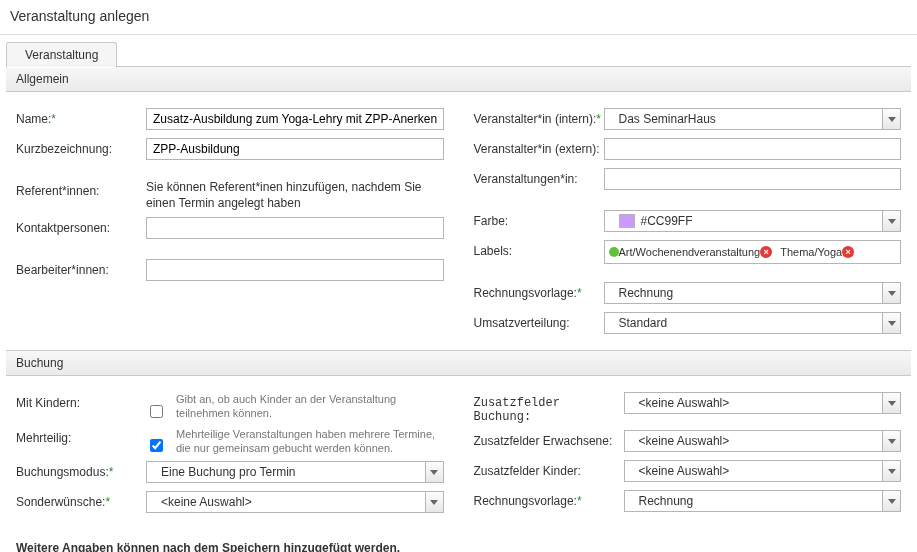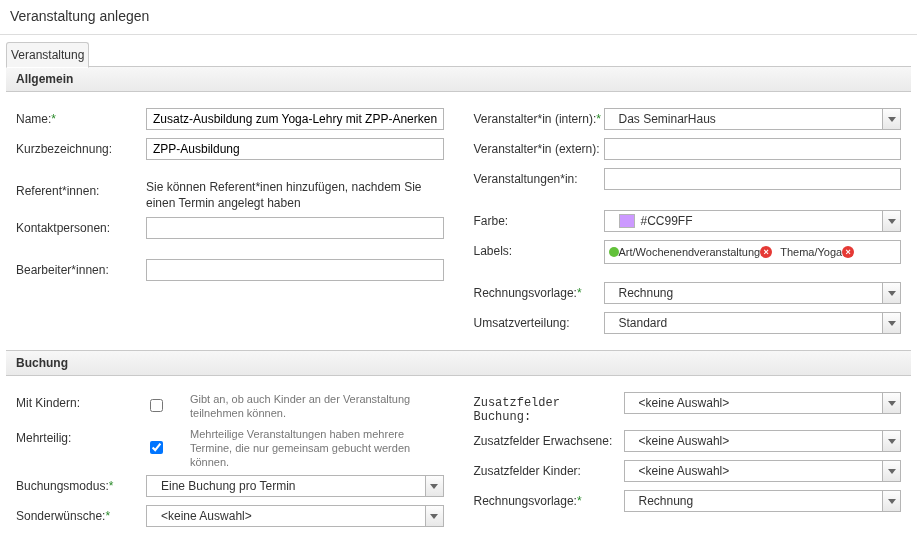--- a/index.html
+++ b/index.html
@@ -1,37 +1,37 @@
 <!DOCTYPE html>
 <html><head>
 <meta charset="utf-8">
 <style>
 * { box-sizing: border-box; }
 html, body { margin: 0; padding: 0; font-family: Arial, Helvetica, sans-serif; font-size: 12px; color: #333; background: #fff; }
 .page { width: 917px; }
 .page-title { font-size: 14px; padding: 8px 10px 10px 10px; border-bottom: 1px solid #ddd; }
 .tab-bar { margin: 6px 6px 0 6px; border-bottom: 1px solid #c9c9c9; height: 26px; }
-.tab { display: inline-block; padding: 5px 4px; background: #f5f5f5; border: 1px solid #c9c9c9; border-bottom: 1px solid #fff; border-radius: 3px 3px 0 0; position: relative; top: 1px; font-size: 12px; }
-.section-hdr { background: linear-gradient(#f7f7f7,#eaeaea); border: 1px solid #c9c9c9; border-left: none; border-right: none; padding: 5px 10px; font-weight: bold; margin: 0 6px; }
+.tab { display: inline-block; padding: 5px 18px; background: #f5f5f5; border: 1px solid #c9c9c9; border-bottom: 1px solid #fff; border-radius: 3px 3px 0 0; position: relative; top: 1px; font-size: 12px; }
+.section-hdr { background: linear-gradient(#f7f7f7,#eaeaea); border: 1px solid #c9c9c9; border-left: none; border-right: none; padding: 5px 10px; font-weight: normal; margin: 0 6px; }
 .section-hdr.first { border-top: none; }
 .panel { margin: 0 6px; border-left: none; border-right: none; padding: 16px 10px 8px 10px; }
 .cols { display: flex; gap: 30px; }
 .col { flex: 1; }
 .row { display: flex; align-items: flex-start; margin-bottom: 6px; min-height: 24px; }
 .row.gap-top { margin-top: 18px; }
 .label { width: 130px; padding-top: 4px; color: #333; }
 .req::after { content: "*"; color: #2a8a2a; }
 .field { flex: 1; }
 input[type=text] { width: 100%; height: 22px; padding: 2px 6px; border: 1px solid #b5b5b5; font-size: 12px; background: #fff; }
 .select { width: 100%; height: 22px; border: 1px solid #b5b5b5; background: #fff; display: flex; align-items: center; position: relative; }
 .select-val { flex: 1; padding: 0 14px; white-space: nowrap; overflow: hidden; }
 .select-btn { width: 18px; height: 100%; border-left: 1px solid #b5b5b5; background: linear-gradient(#fdfdfd,#e8e8e8); display: flex; align-items: center; justify-content: center; }
 .select-btn svg { width: 8px; height: 5px; }
 .hint { color: #777; font-size: 11px; line-height: 1.3; }
-.checkbox-line { display: flex; gap: 24px; align-items: center; }
+.checkbox-line { display: flex; gap: 10px; align-items: flex-end; }
 .checkbox-line input { margin-top: 1px; }
 .swatch { width: 16px; height: 14px; background: #cc99ff; border: 1px solid #b5b5b5; margin-right: 6px; }
 .color-select .select-val { display: flex; align-items: center; }
 .tagbox { width: 100%; min-height: 24px; border: 1px solid #b5b5b5; background: #fff; padding: 2px 4px; display: flex; flex-wrap: wrap; gap: 8px; align-items: center; }
 .tag { display: inline-flex; align-items: center; font-size: 11px; color: #333; }
 .dot { width: 10px; height: 10px; border-radius: 50%; }
 .dot.green { background: #62c13a; }
 .remove { width: 12px; height: 12px; border-radius: 50%; background: #e53935; color: #fff; font-size: 9px; line-height: 12px; text-align: center; font-weight: bold; cursor: pointer; }
 .footer-note { font-weight: bold; padding: 12px 16px 10px 16px; }
 </style>

